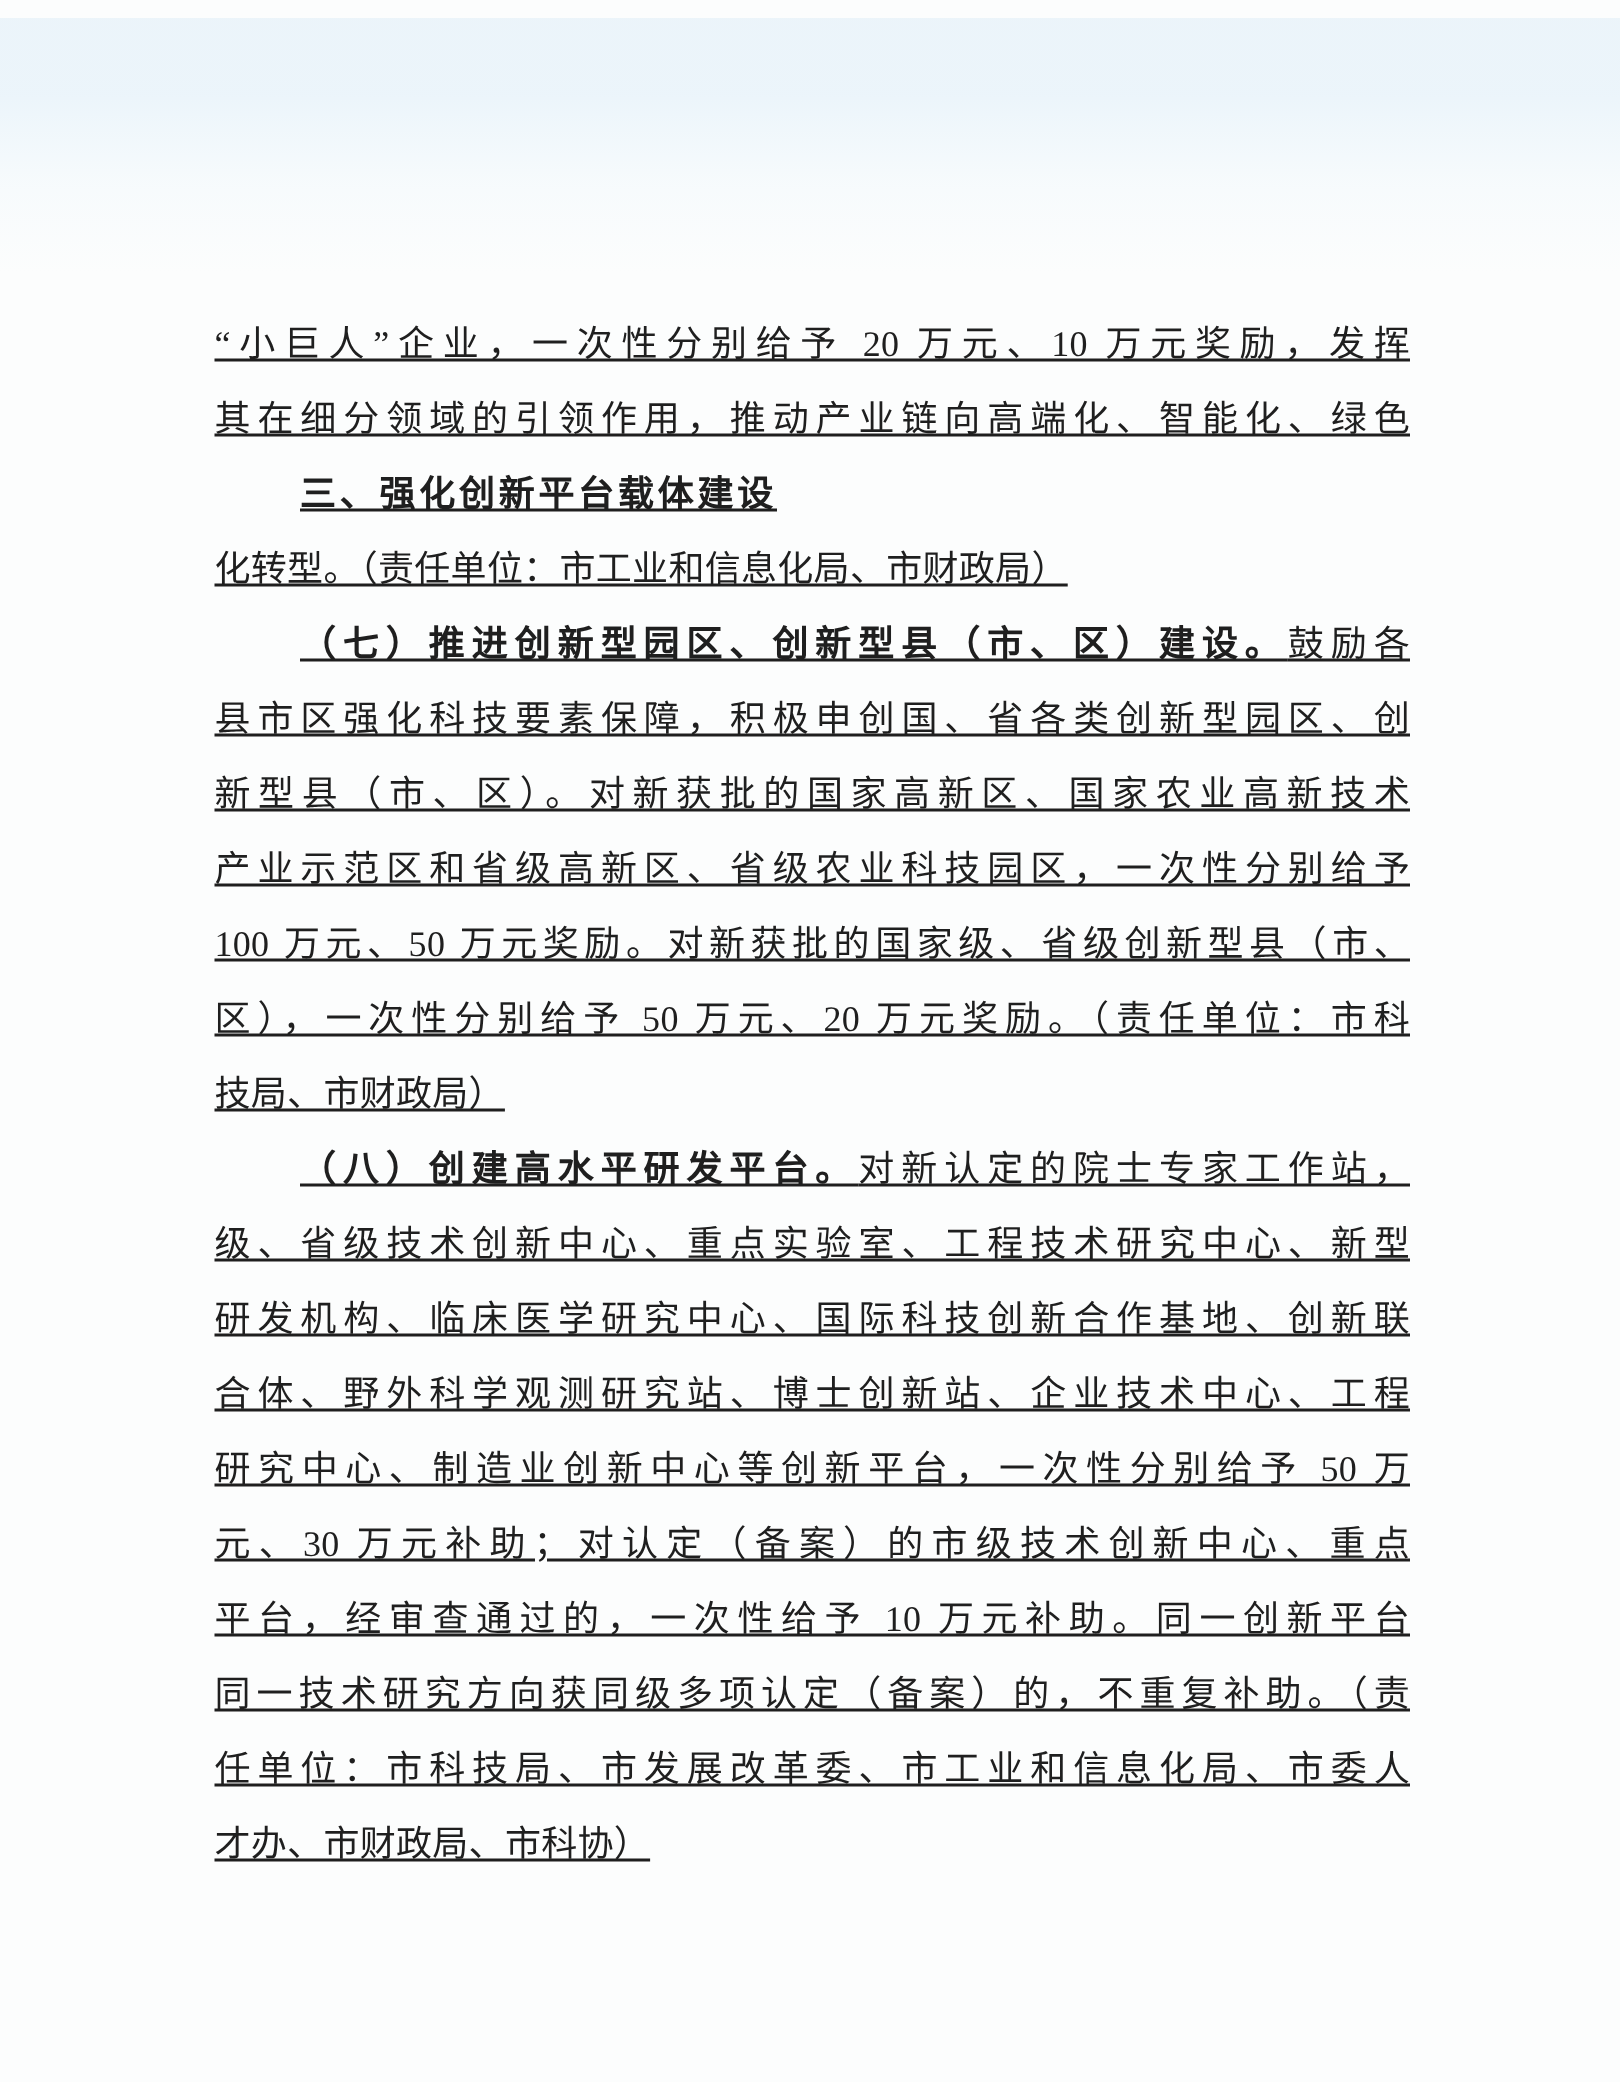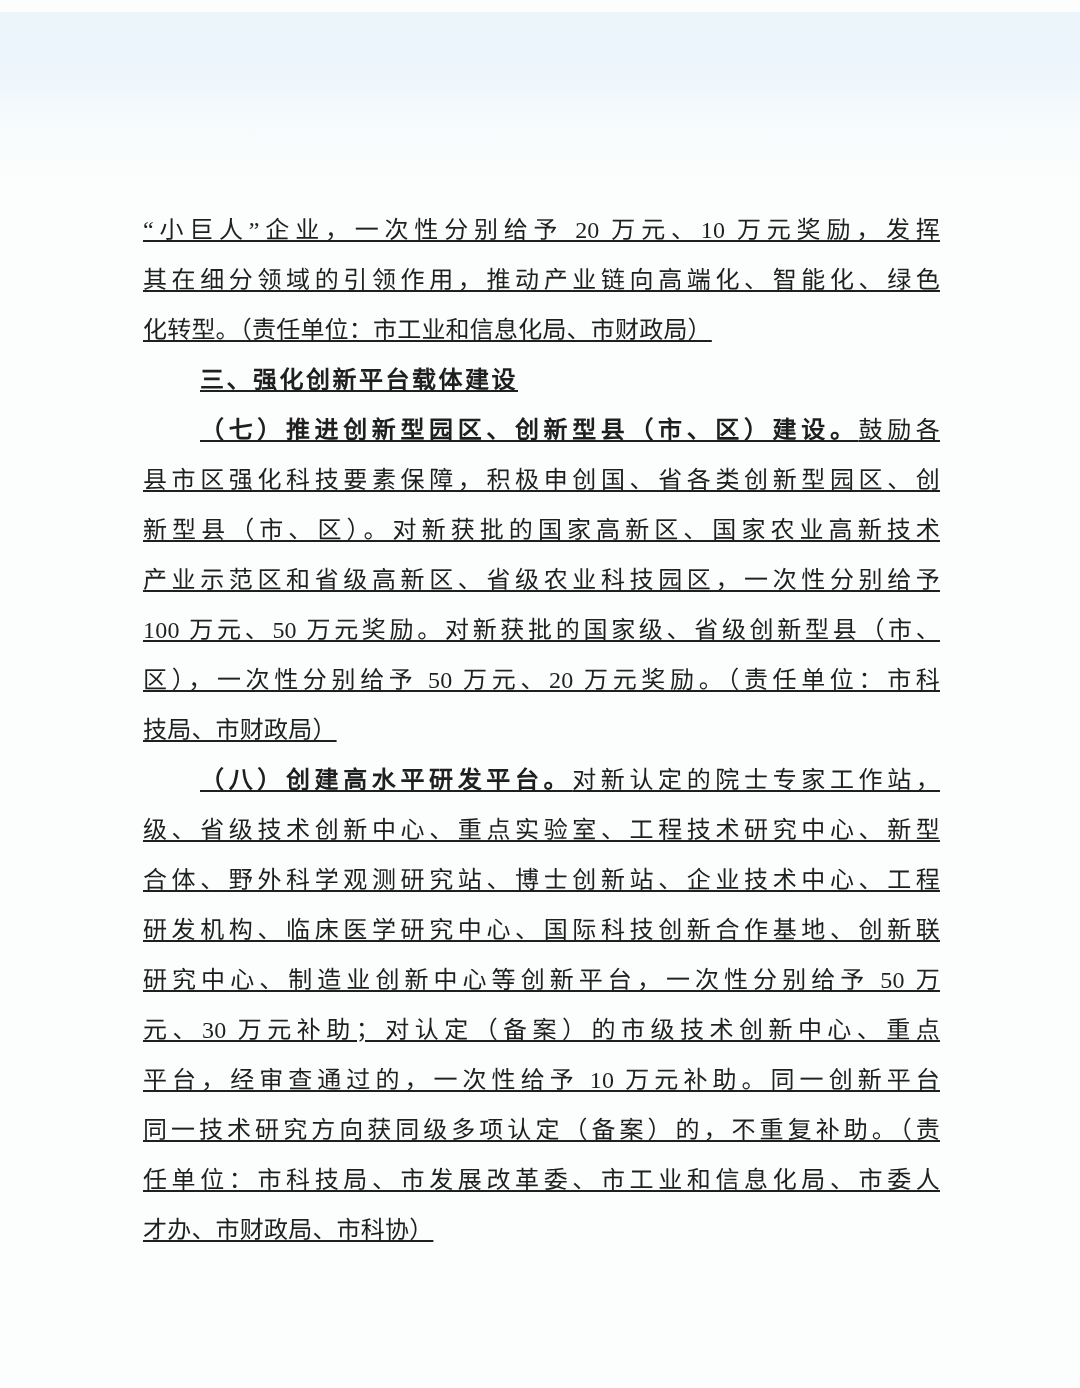--- a/index.html
+++ b/index.html
@@ -70,33 +70,33 @@
   }
 </style>
 </head>
 <body>
 
 <div class="page">
   <div class="scan-band"></div>
   <div class="doc-body">
       <div class="line fill"><span class="run">“小巨人”企业，一次性分别给予 20 万元、10 万元奖励，发挥</span></div>
       <div class="line fill"><span class="run">其在细分领域的引领作用，推动产业链向高端化、智能化、绿色</span></div>
+      <div class="line indent heading"><span class="run bold">三、强化创新平台载体建设</span></div>
       <div class="line"><span class="run">化转型。（责任单位：市工业和信息化局、市财政局）</span></div>
-      <div class="line indent heading"><span class="run bold">三、强化创新平台载体建设</span></div>
       <div class="line fill indent"><span class="run bold">（七）推进创新型园区、创新型县（市、区）建设。</span><span class="run">鼓励各</span></div>
       <div class="line fill"><span class="run">县市区强化科技要素保障，积极申创国、省各类创新型园区、创</span></div>
       <div class="line fill"><span class="run">新型县（市、区）。对新获批的国家高新区、国家农业高新技术</span></div>
       <div class="line fill"><span class="run">产业示范区和省级高新区、省级农业科技园区，一次性分别给予</span></div>
       <div class="line fill"><span class="run">100 万元、50 万元奖励。对新获批的国家级、省级创新型县（市、</span></div>
       <div class="line fill"><span class="run">区），一次性分别给予 50 万元、20 万元奖励。（责任单位：市科</span></div>
       <div class="line"><span class="run">技局、市财政局）</span></div>
       <div class="line fill indent"><span class="run bold">（八）创建高水平研发平台。</span><span class="run">对新认定的院士专家工作站，</span></div>
       <div class="line fill"><span class="run">级、省级技术创新中心、重点实验室、工程技术研究中心、新型</span></div>
+      <div class="line fill"><span class="run">研发机构、临床医学研究中心、国际科技创新合作基地、创新联</span></div>
       <div class="line fill"><span class="run">合体、野外科学观测研究站、博士创新站、企业技术中心、工程</span></div>
-      <div class="line fill"><span class="run">研发机构、临床医学研究中心、国际科技创新合作基地、创新联</span></div>
       <div class="line fill"><span class="run">研究中心、制造业创新中心等创新平台，一次性分别给予 50 万</span></div>
       <div class="line fill"><span class="run">元、30 万元补助；对认定（备案）的市级技术创新中心、重点</span></div>
       <div class="line fill"><span class="run">平台，经审查通过的，一次性给予 10 万元补助。同一创新平台</span></div>
       <div class="line fill"><span class="run">同一技术研究方向获同级多项认定（备案）的，不重复补助。（责</span></div>
       <div class="line fill"><span class="run">任单位：市科技局、市发展改革委、市工业和信息化局、市委人</span></div>
       <div class="line"><span class="run">才办、市财政局、市科协）</span></div>
     </div>
 </div>
 
 </body></html>

